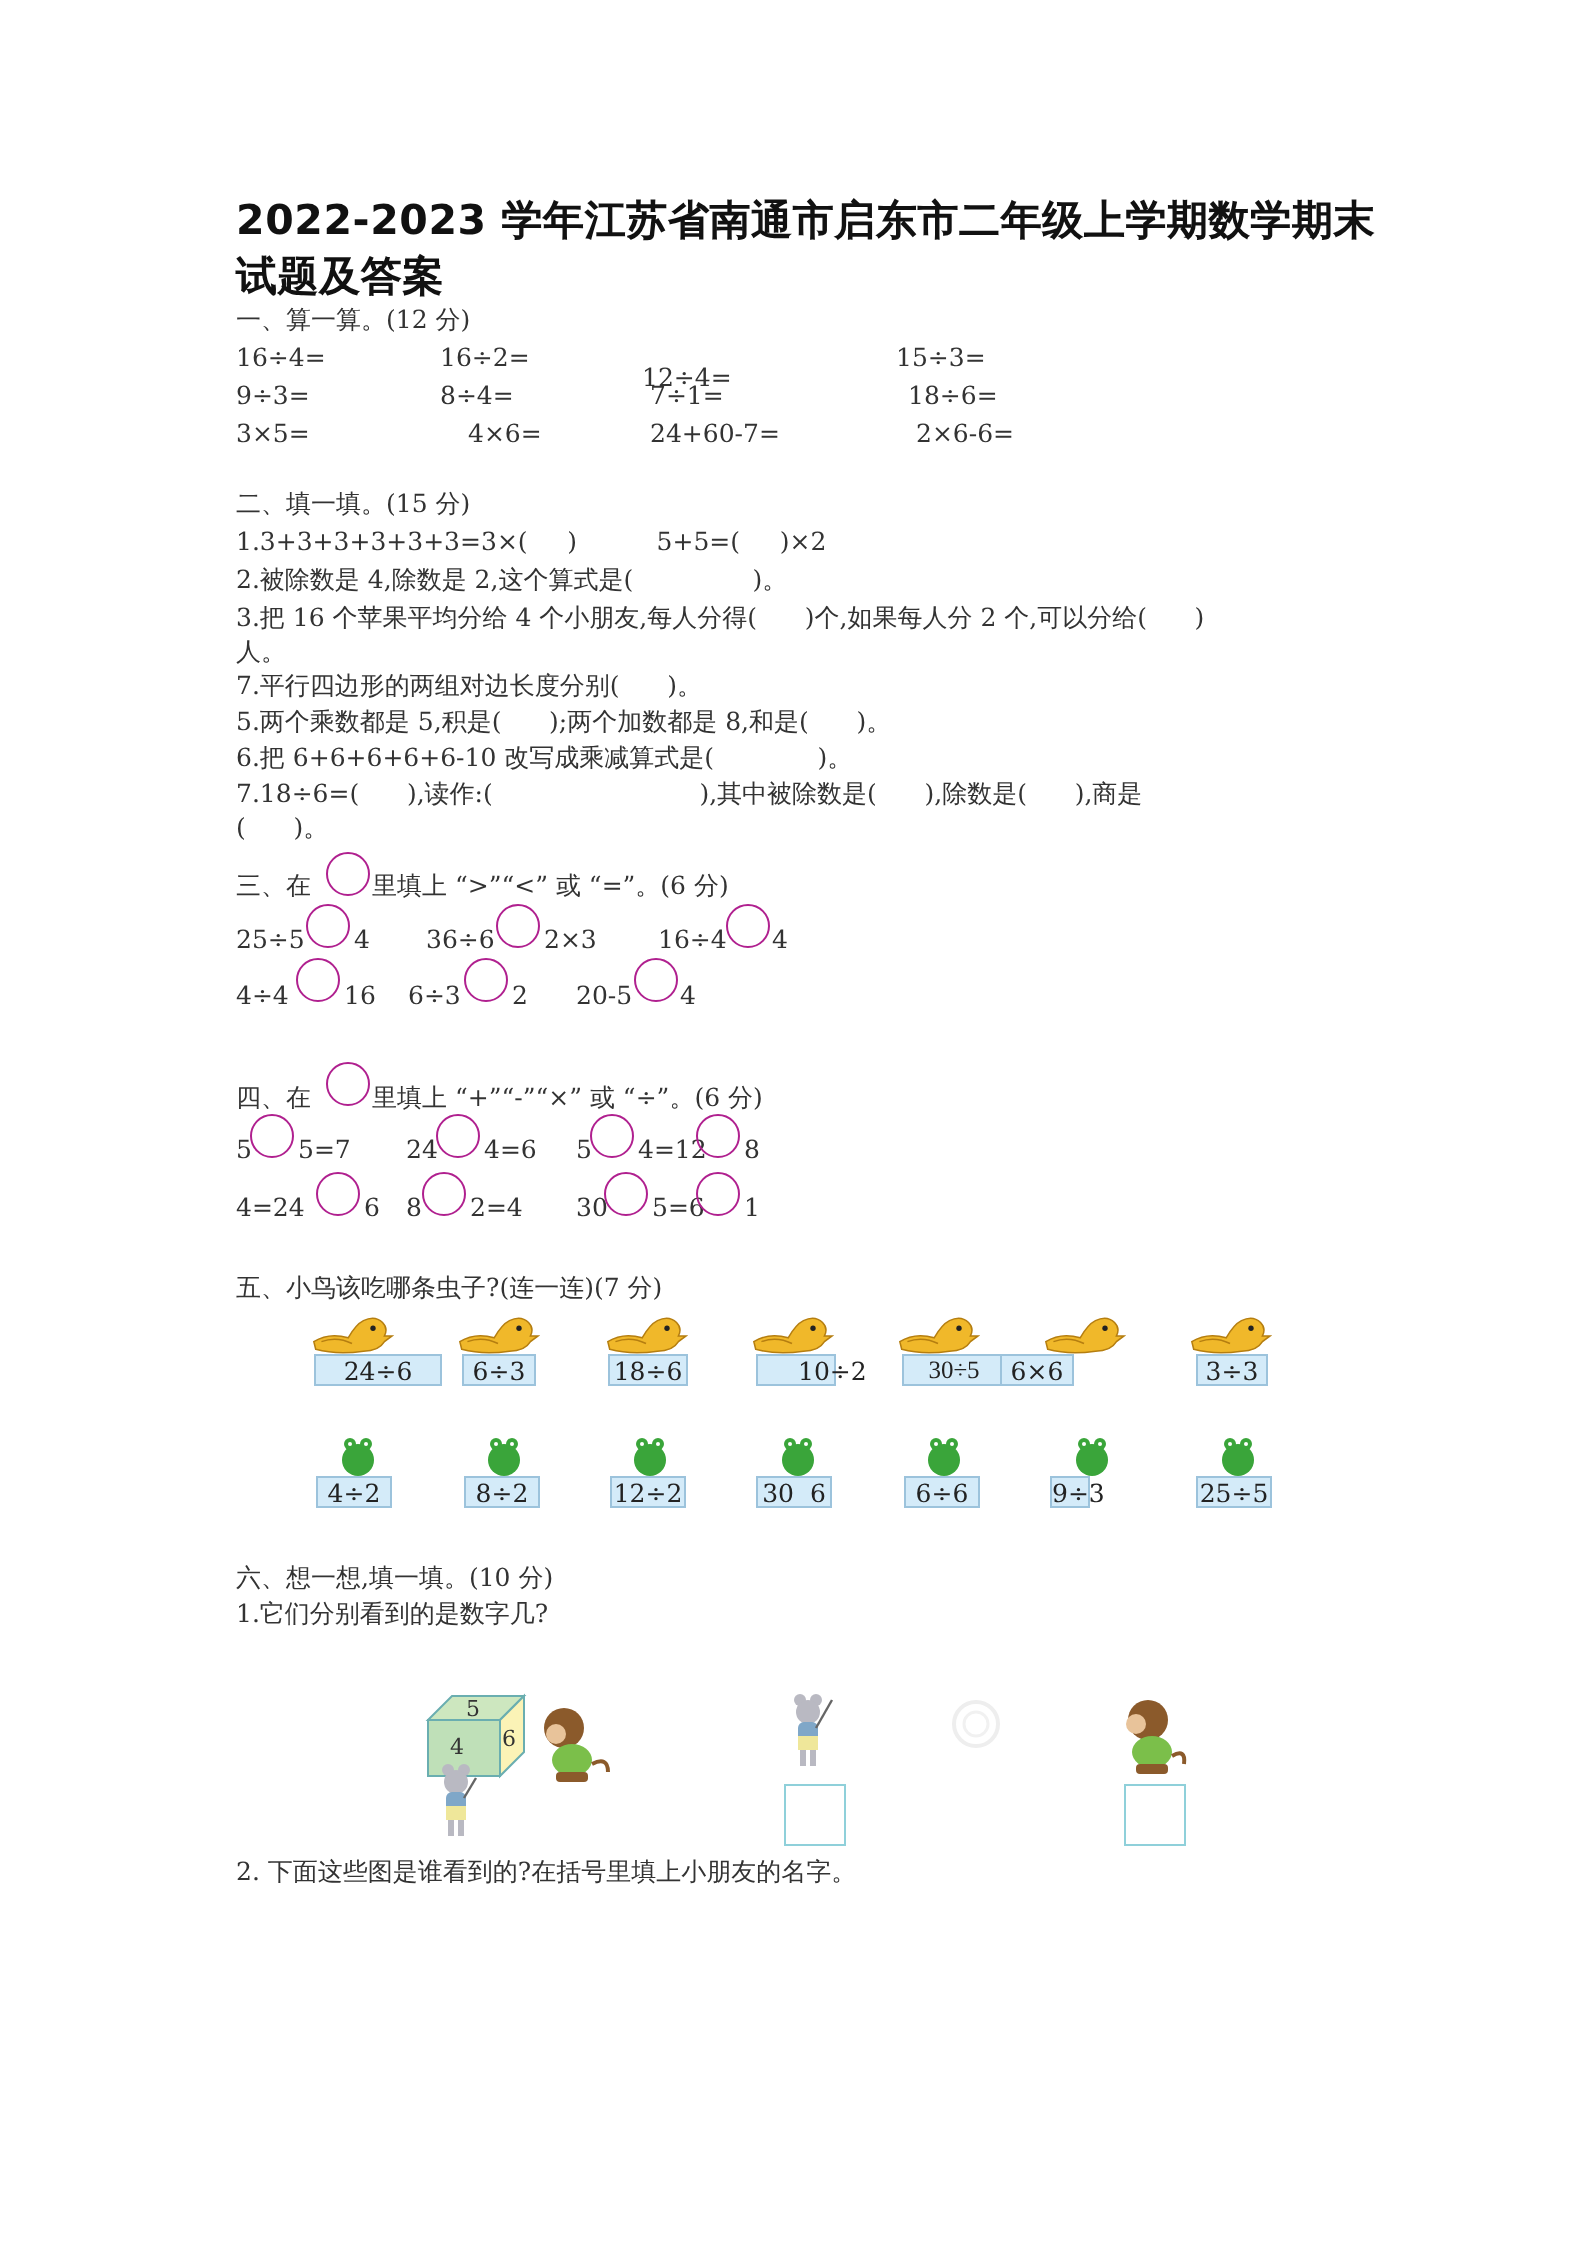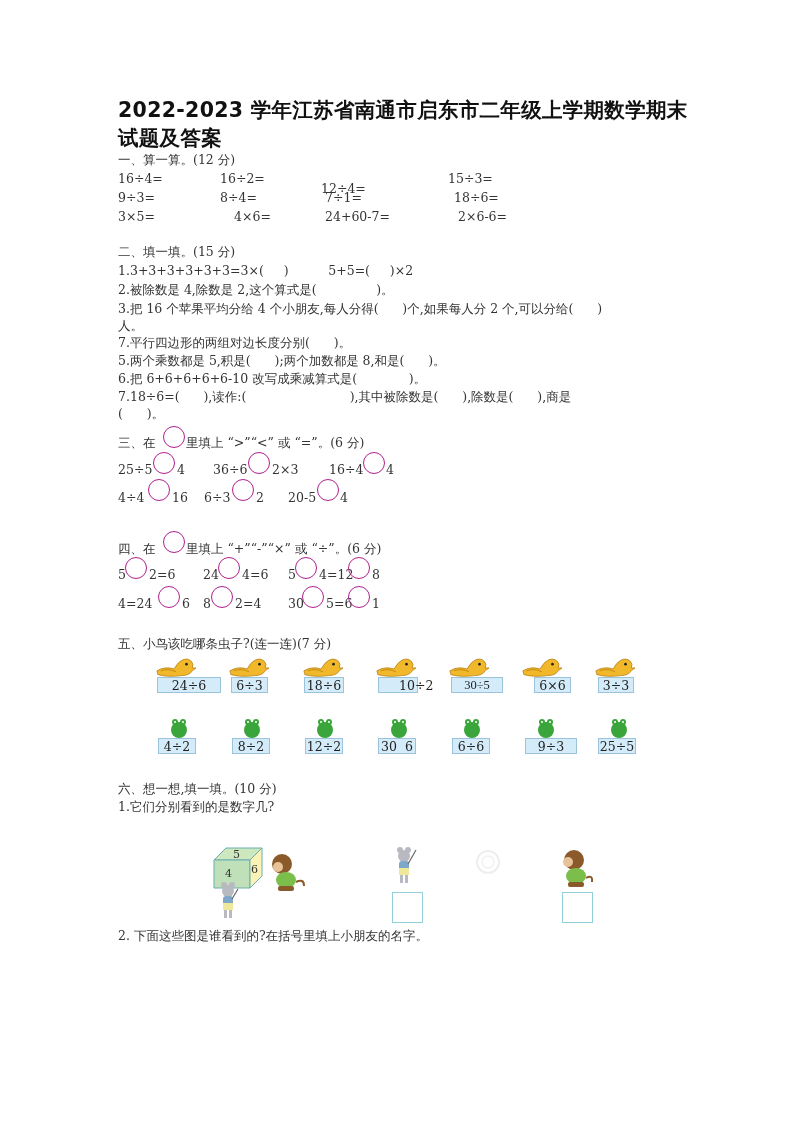--- a/index.html
+++ b/index.html
@@ -75,21 +75,21 @@
 <div class="abs t" style="left:288px;top:490px;">20-5</div>
 <div class="circ" style="left:317px;top:479px;"></div>
 <div class="abs t" style="left:340px;top:490px;">4</div>
 
 <div class="abs t" style="left:118px;top:541px;">四、在</div>
 <div class="circ" style="left:163px;top:531px;"></div>
 <div class="abs t" style="left:186px;top:541px;">里填上 “+”“-”“×” 或 “÷”。(6 分)</div>
 
 <div class="abs t" style="left:118px;top:567px;">5</div>
 <div class="circ" style="left:125px;top:557px;"></div>
-<div class="abs t" style="left:149px;top:567px;">2=6</div>
+<div class="abs t" style="left:149px;top:567px;">5=7</div>
 <div class="abs t" style="left:203px;top:567px;">24</div>
 <div class="circ" style="left:218px;top:557px;"></div>
 <div class="abs t" style="left:242px;top:567px;">4=6</div>
 <div class="abs t" style="left:288px;top:567px;">5</div>
 <div class="circ" style="left:295px;top:557px;"></div>
 <div class="abs t" style="left:319px;top:567px;">4=12</div>
 <div class="circ" style="left:348px;top:557px;"></div>
 <div class="abs t" style="left:372px;top:567px;">8</div>
 
 <div class="abs t" style="left:118px;top:596px;">4=24</div>
@@ -145,21 +145,21 @@
   <div class="box" style="left:378px;top:677px;width:40px;padding-left:20px;">10÷2</div>
 
   <svg class="bird" style="left:448px;top:656px;" viewBox="0 0 44 22">
       <use href="#bird-shape"></use>
     </svg>
   <div class="box" style="left:451px;top:677px;width:52px;font-family:Liberation Serif, serif;">30÷5</div>
 
   <svg class="bird" style="left:521px;top:656px;" viewBox="0 0 44 22">
       <use href="#bird-shape"></use>
     </svg>
-  <div class="box" style="left:534px;top:677px;width:37px;">6×6</div>
+  <div class="box" style="left:500px;top:677px;width:37px;">6×6</div>
 
   <svg class="bird" style="left:594px;top:656px;" viewBox="0 0 44 22">
       <use href="#bird-shape"></use>
     </svg>
   <div class="box" style="left:598px;top:677px;width:36px;">3÷3</div>
 </div>
 
 <div>
   <svg class="frog" style="left:168px;top:717px;" viewBox="0 0 22 22">
       <use href="#frog-shape"></use>
@@ -182,21 +182,21 @@
   <div class="box" style="left:378px;top:738px;width:38px;white-space:pre;">30  6</div>
 
   <svg class="frog" style="left:461px;top:717px;" viewBox="0 0 22 22">
       <use href="#frog-shape"></use>
     </svg>
   <div class="box" style="left:452px;top:738px;width:38px;">6÷6</div>
 
   <svg class="frog" style="left:535px;top:717px;" viewBox="0 0 22 22">
       <use href="#frog-shape"></use>
     </svg>
-  <div class="box" style="left:525px;top:738px;width:52px;">9÷3</div>
+  <div class="box" style="left:525px;top:738px;width:20px;">9÷3</div>
 
   <svg class="frog" style="left:608px;top:717px;" viewBox="0 0 22 22">
       <use href="#frog-shape"></use>
     </svg>
   <div class="box" style="left:598px;top:738px;width:38px;">25÷5</div>
 </div>
 
 <div class="abs t" style="left:118px;top:781px;">六、想一想,填一填。(10 分)</div>
 <div class="abs t" style="left:118px;top:799px;">1.它们分别看到的是数字几?</div>
 

